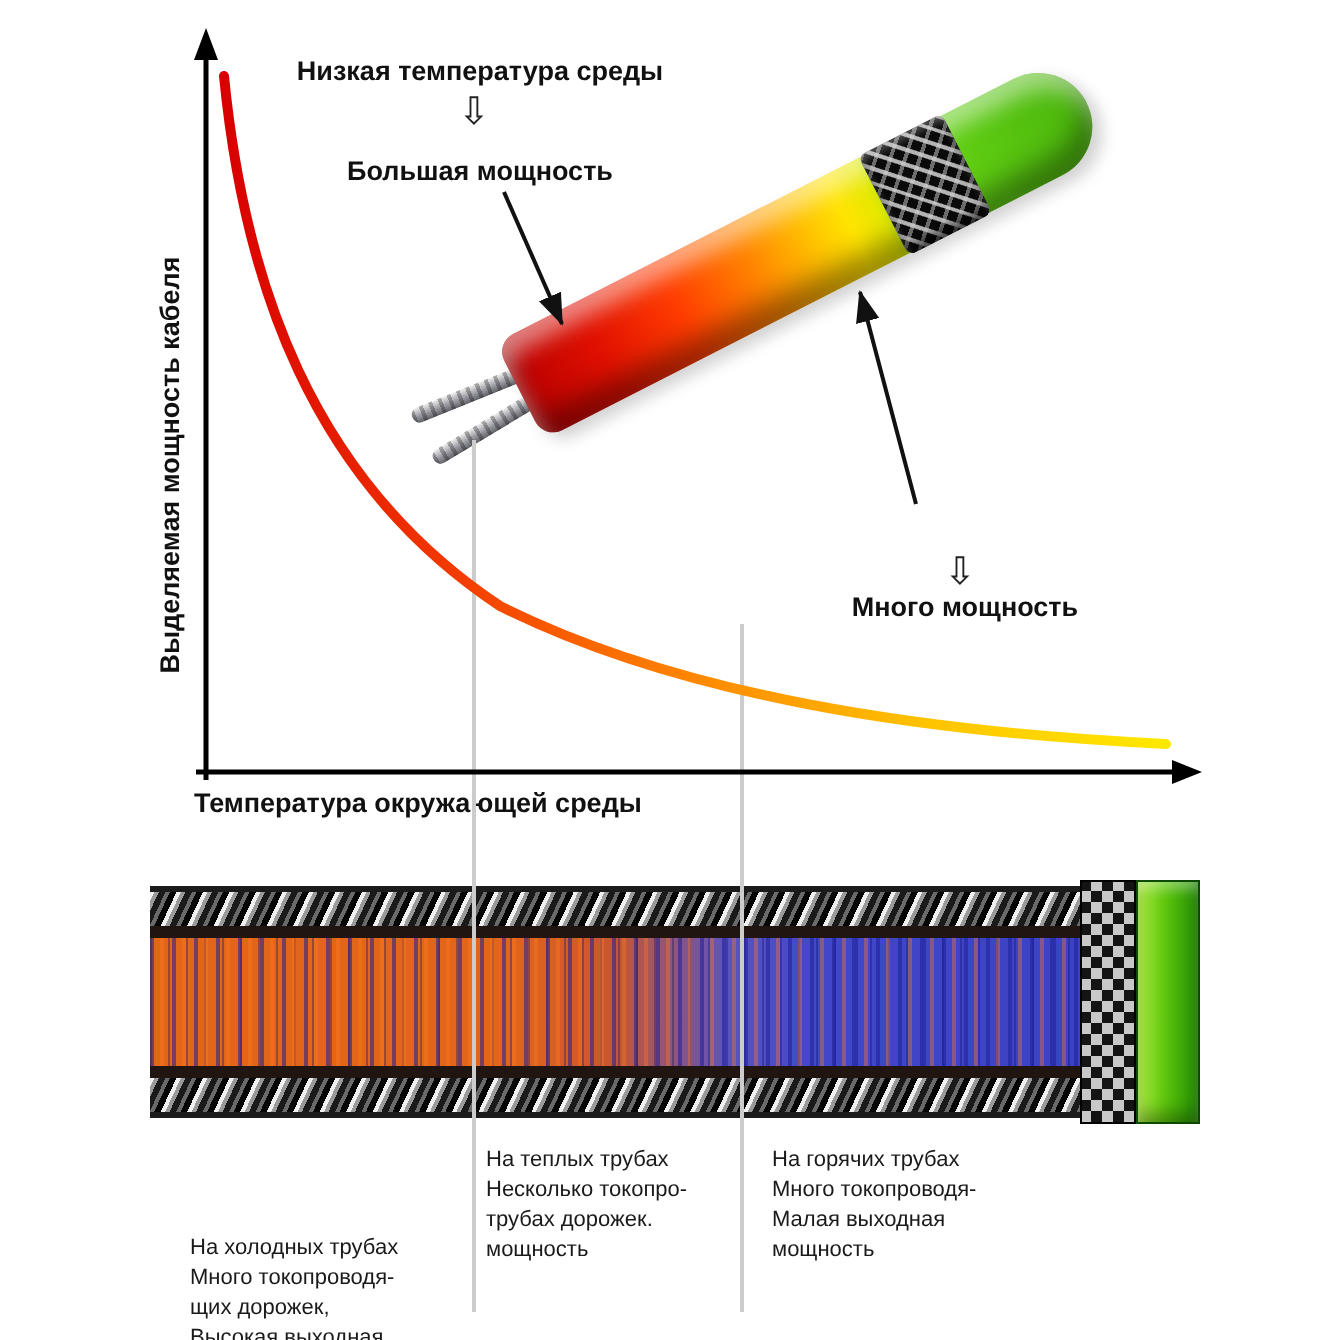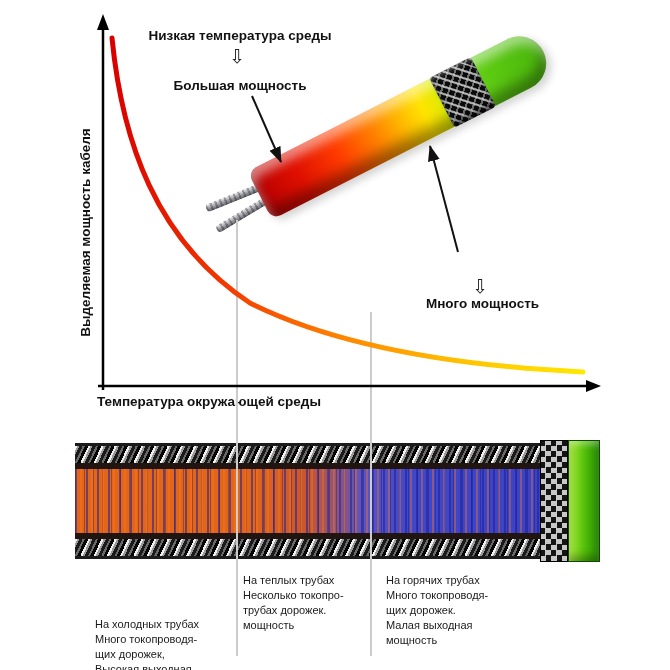--- a/index.html
+++ b/index.html
@@ -139,21 +139,20 @@
   </div>
   <div class="legend-col legend-col-2">
     <div>На теплых трубах</div>
     <div>Несколько токопро-</div>
     <div>трубах дорожек.</div>
     <div>мощность</div>
   </div>
   <div class="legend-col legend-col-3">
     <div>На горячих трубах</div>
     <div>Много токопроводя-</div>
-    <div>щих дорожек.</div>
     <div>Малая выходная</div>
     <div>мощность</div>
   </div>
 
   <svg class="overlay" width="670" height="670" viewBox="0 0 670 670">
     <defs>
       <linearGradient id="curveGrad" x1="0" y1="0" x2="1" y2="0">
         <stop offset="0" stop-color="#d80000"></stop>
         <stop offset="0.25" stop-color="#f33c00"></stop>
         <stop offset="0.5" stop-color="#ff8800"></stop>

